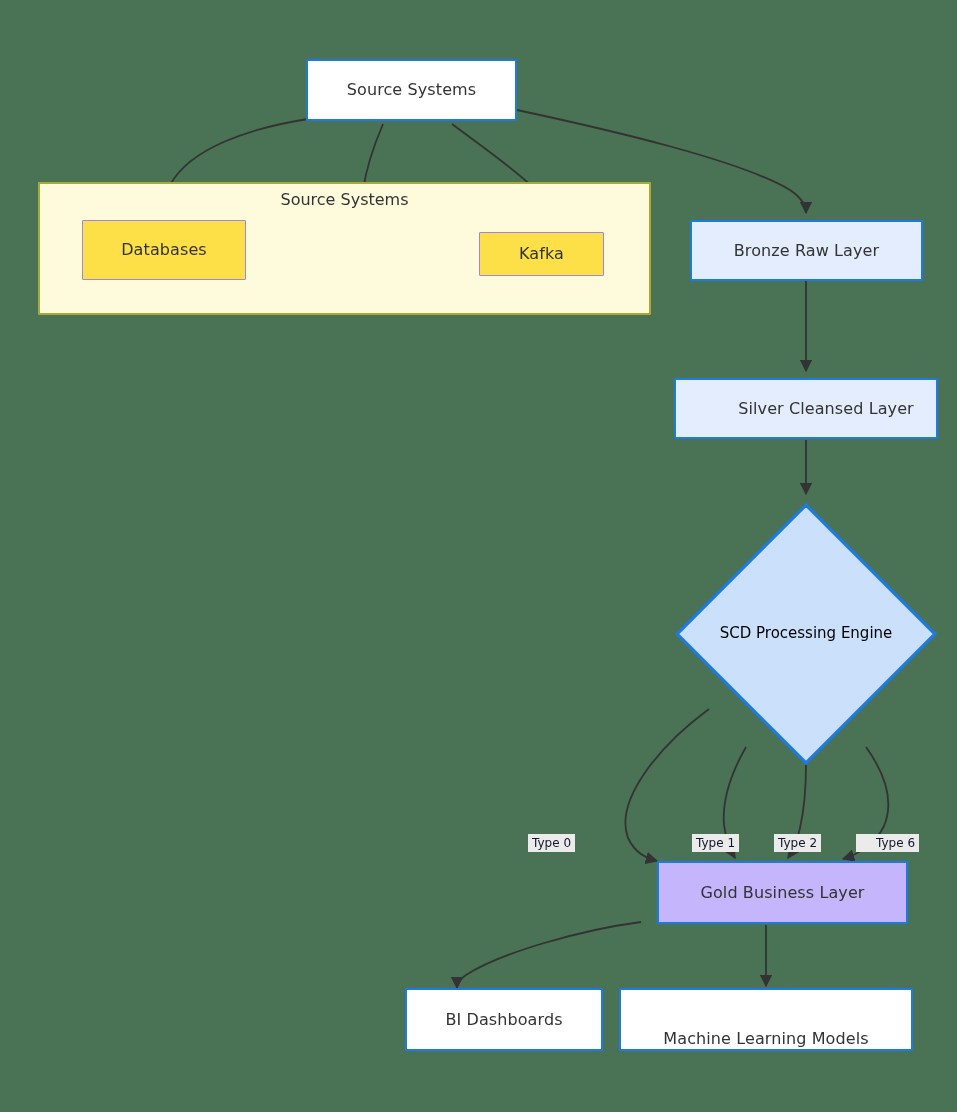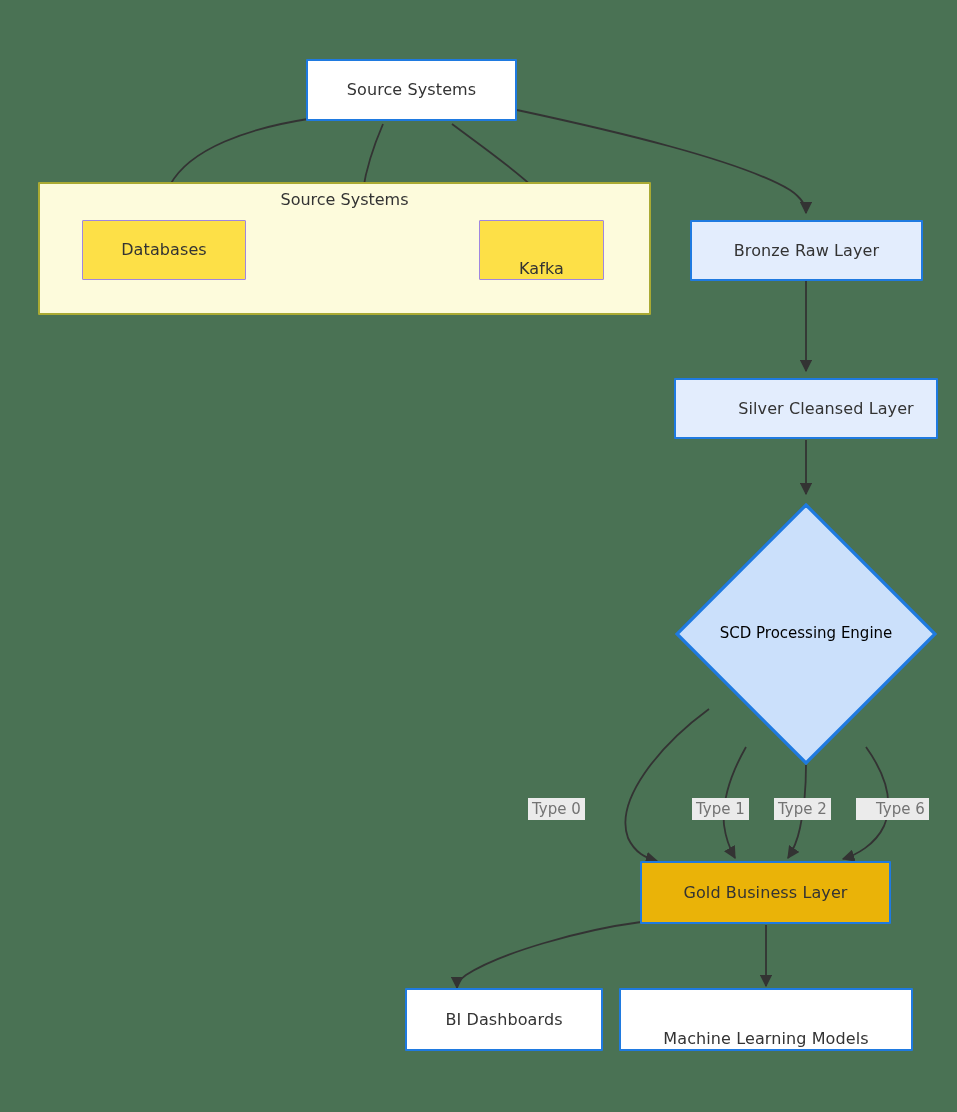--- a/index.html
+++ b/index.html
@@ -42,21 +42,22 @@
   }
   .node-rect {
     border: 2px solid #1f7ae0;
     background: #ffffff;
     border-radius: 1px;
   }
   .node-fill-light {
     background: #e3edfd;
   }
   .node-fill-gold {
-    background: #eab308;
+    background: #c4b5fd;
+    margin-left: 17px;
   }
   .node-sub {
     border: 1.3px solid #9f86e0;
     background: #fde047;
     border-radius: 1px;
     font-size: 16px;
   }
   .subgraph {
     position: absolute;
     box-sizing: border-box;
@@ -77,26 +78,27 @@
   .diamond-label {
     position: absolute;
     color: #000000;
     font-size: 15px;
     white-space: nowrap;
     text-align: center;
   }
   .edge-label {
     position: absolute;
     background: #ebebeb;
-    color: #737373;
-    font-size: 15px;
+    color: #0f172a;
+    font-size: 12px;
     padding: 2px 4px;
     white-space: nowrap;
     line-height: 1.2;
     box-sizing: border-box;
+    margin-top: 36px;
   }
 </style>
 </head>
 <body>
 
 <div id="canvas">
 
   <svg class="edges" viewBox="0 0 957 1112">
     <defs>
       <marker id="arrow" viewBox="0 0 10 10" refX="9" refY="5" markerWidth="7" markerHeight="7" orient="auto-start-reverse">
@@ -136,21 +138,21 @@
 
   <div class="node node-rect" style="left:306px; top:59px; width:211px; height:62px;">
     <span>Source Systems</span>
   </div>
 
   <div class="node node-sub" style="left:82px; top:220px; width:164px; height:60px;">
     <span>Databases</span>
   </div>
 
 
-  <div class="node node-sub" style="left:479px; top:220px; width:125px; height:60px;align-items:flex-end;">
+  <div class="node node-sub" style="left:479px; top:232px; width:125px; height:44px;">
     <span>Kafka</span>
   </div>
 
   <div class="node node-rect node-fill-light" style="left:690px; top:220px; width:233px; height:61px;">
     <span>Bronze Raw Layer</span>
   </div>
 
   <div class="node node-rect node-fill-light" style="left:674px; top:378px; width:264px; height:61px;padding-left:40px;">
     <span>Silver Cleansed Layer</span>
   </div>

